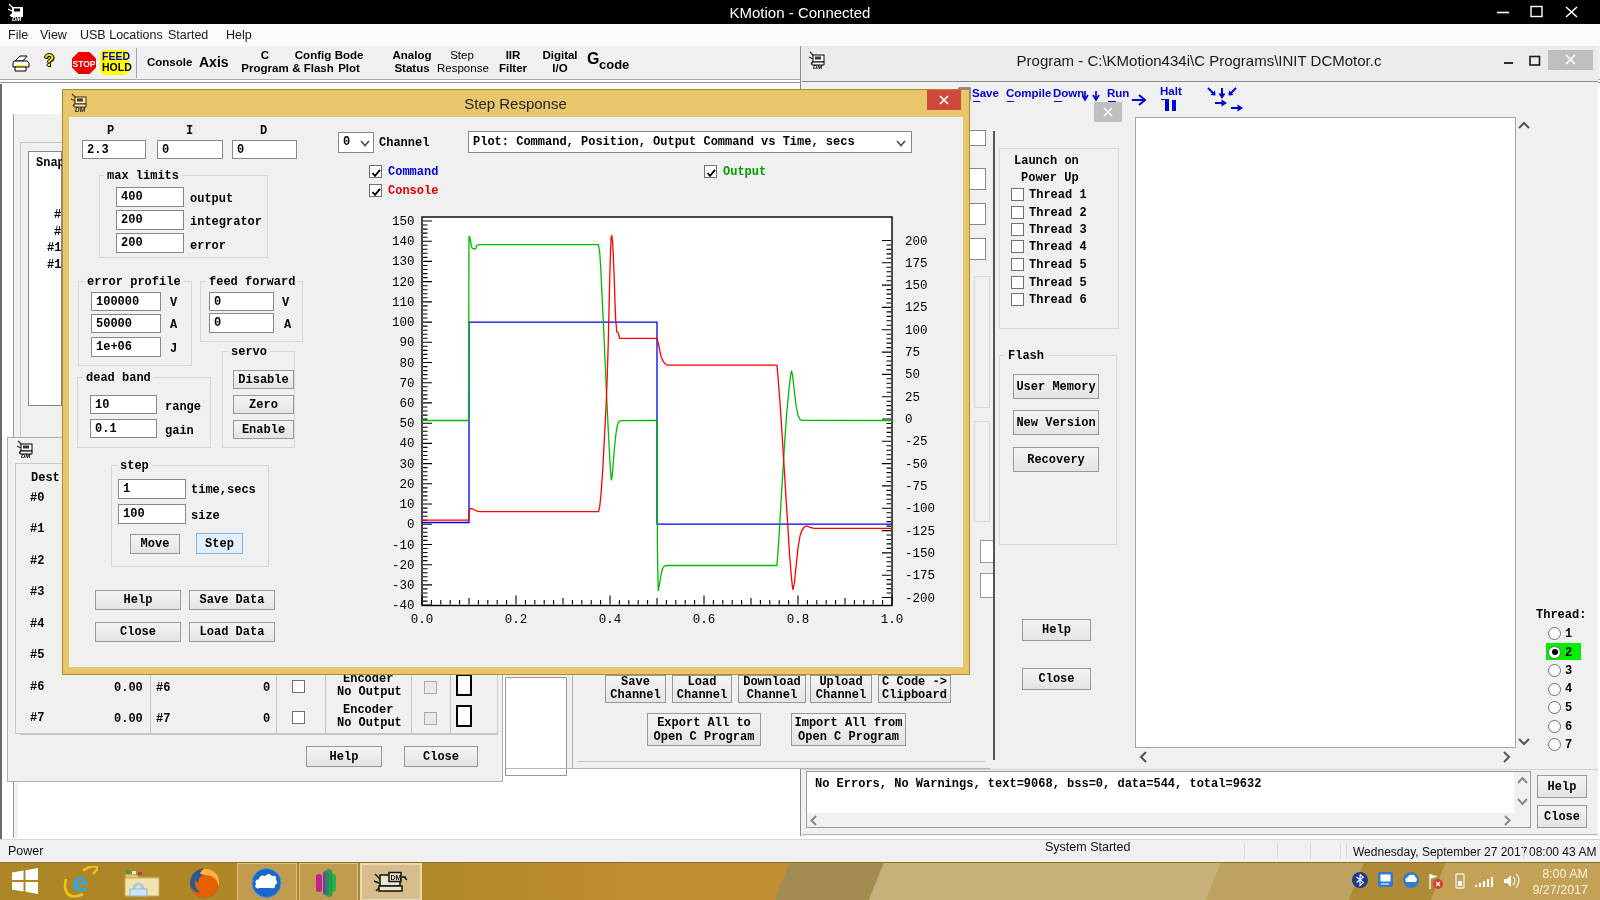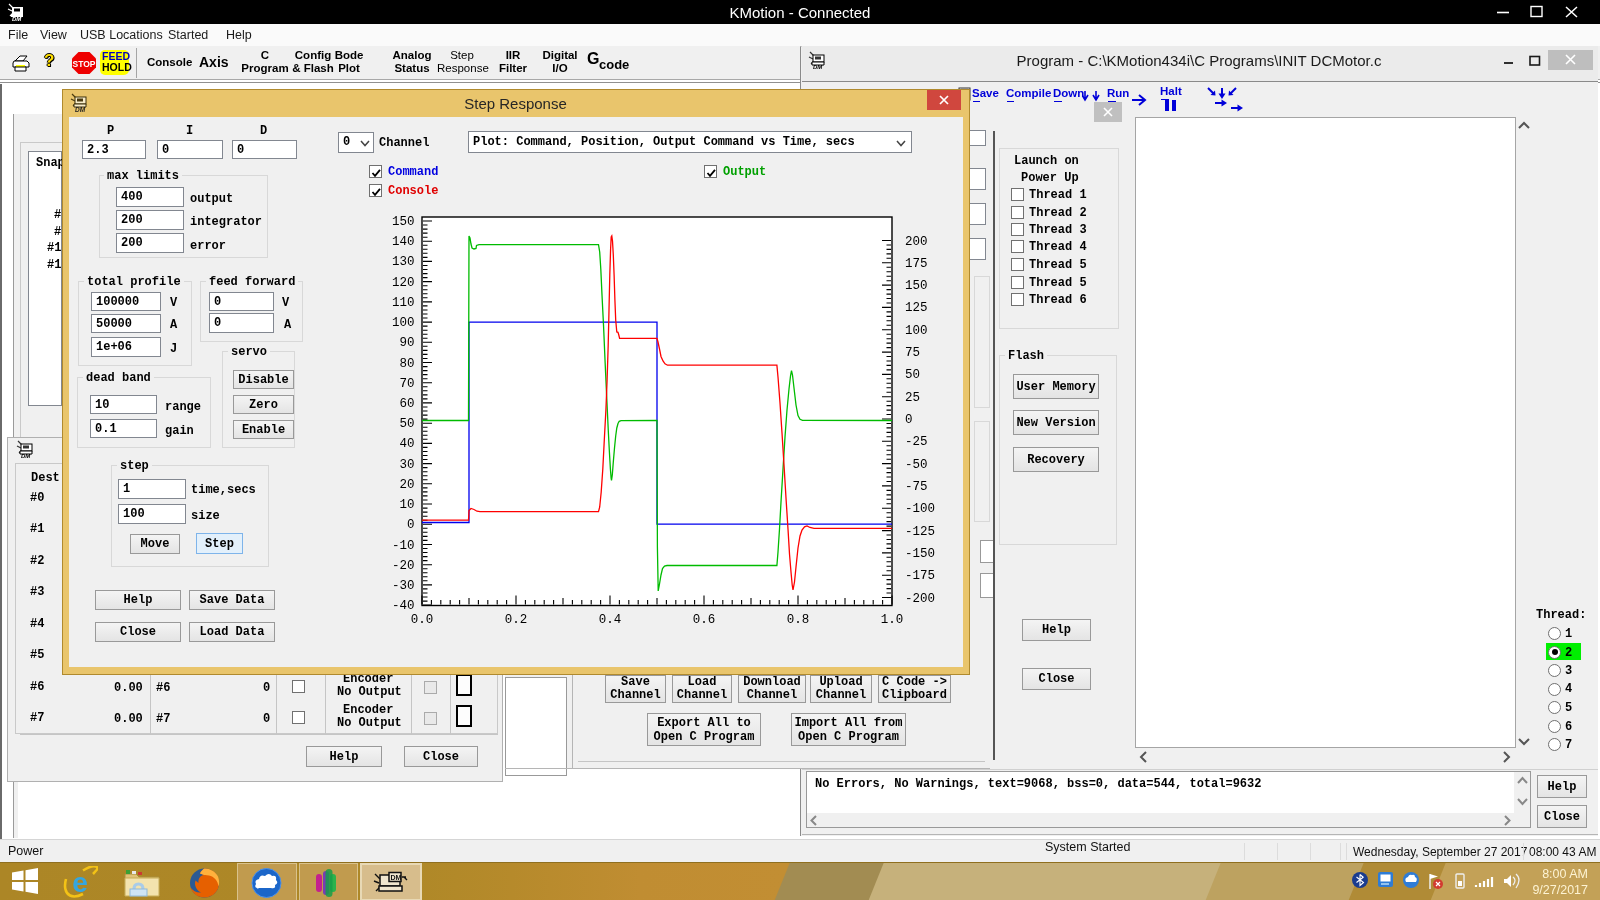--- a/index.html
+++ b/index.html
@@ -408,21 +408,21 @@
 <div class="mono" style="left:723px;top:165px;color:#00a000">Output</div>
 <div class="grp" style="left:99px;top:175px;width:169px;height:83px"></div>
 <div class="grplab" style="left:104px;top:169px">max limits</div>
 <div class="inp" style="left:116px;top:187px;width:68px;height:20px">400</div>
 <div class="mono" style="left:190px;top:192px">output</div>
 <div class="inp" style="left:116px;top:210px;width:68px;height:20px">200</div>
 <div class="mono" style="left:190px;top:215px">integrator</div>
 <div class="inp" style="left:116px;top:233px;width:68px;height:20px">200</div>
 <div class="mono" style="left:190px;top:239px">error</div>
 <div class="grp" style="left:78px;top:281px;width:114px;height:85px"></div>
-<div class="grplab" style="left:84px;top:275px">total profile</div>
+<div class="grplab" style="left:84px;top:275px">error profile</div>
 <div class="inp" style="left:91px;top:292px;width:70px;height:19px">100000</div>
 <div class="mono" style="left:170px;top:296px">V</div>
 <div class="inp" style="left:91px;top:314px;width:70px;height:19px">50000</div>
 <div class="mono" style="left:170px;top:318px">A</div>
 <div class="inp" style="left:91px;top:337px;width:70px;height:20px">1e+06</div>
 <div class="mono" style="left:170px;top:342px">J</div>
 <div class="grp" style="left:200px;top:281px;width:103px;height:61px"></div>
 <div class="grplab" style="left:206px;top:275px">feed forward</div>
 <div class="inp" style="left:209px;top:292px;width:65px;height:19px">0</div>
 <div class="mono" style="left:282px;top:296px">V</div>

